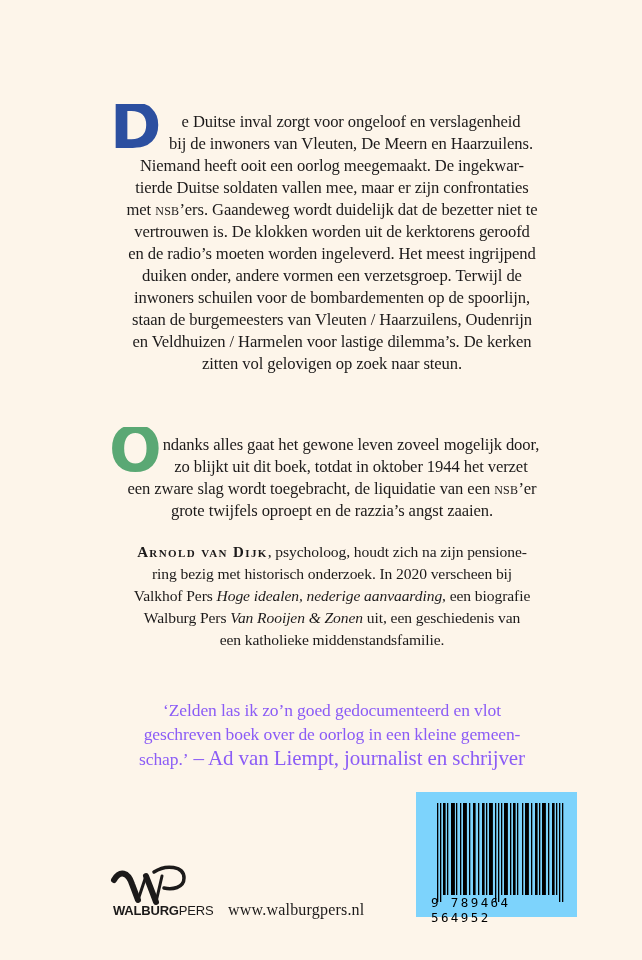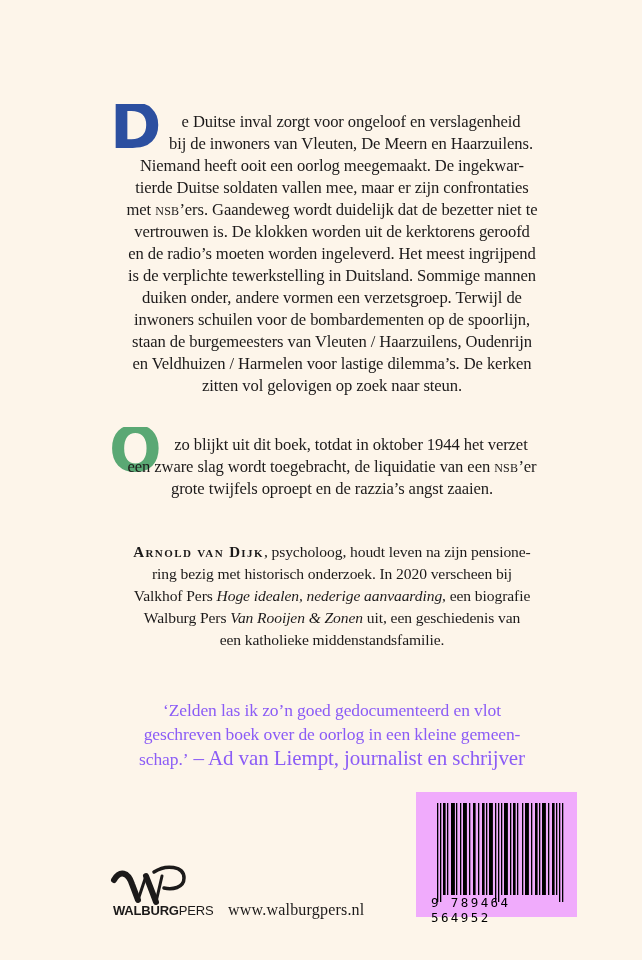--- a/index.html
+++ b/index.html
@@ -42,58 +42,58 @@
     font-family: "Liberation Sans", "DejaVu Sans", sans-serif;
     font-size: 13px; color: #1c1a1a; letter-spacing: -0.2px;
   }
   .logo-text .bold { font-weight: bold; }
   .website {
     position: absolute; left: 228px; top: 901px;
     font-size: 16px; color: #1c1a1a; letter-spacing: 0.2px;
   }
   .barcode-box {
     position: absolute; left: 416px; top: 792px;
-    width: 161px; height: 125px; background: #f0abfc;
+    width: 161px; height: 125px; background: #7dd3fc;
   }
   .barcode-box svg { position: absolute; left: 0; top: 0; }
   .isbn-digits {
     position: absolute; left: 15px; top: 103px;
     font-family: "DejaVu Sans Mono", "Liberation Mono", monospace;
     font-size: 12.5px; letter-spacing: 2.4px; color: #000;
   }
 </style>
 </head>
 <body>
 
 <div class="dropcap" style="left:110px; top:104px; color:#2c4fa0;">D</div>
 <div class="block" style="top:111px;">
   <span class="line indent">e Duitse inval zorgt voor ongeloof en verslagenheid</span>
   <span class="line indent">bij de inwoners van Vleuten, De Meern en Haarzuilens.</span>
   <span class="line">Niemand heeft ooit een oorlog meegemaakt. De ingekwar-</span>
   <span class="line">tierde Duitse soldaten vallen mee, maar er zijn confrontaties</span>
   <span class="line"><span>met </span><span class="smallcaps">nsb</span><span>’ers. Gaandeweg wordt duidelijk dat de bezetter niet te</span></span>
   <span class="line">vertrouwen is. De klokken worden uit de kerktorens geroofd</span>
   <span class="line">en de radio’s moeten worden ingeleverd. Het meest ingrijpend</span>
-  <span class="line">is de verplichte tewerkstelling in Duitsland. Sommige mannen</span>
   <span class="line">duiken onder, andere vormen een verzetsgroep. Terwijl de</span>
   <span class="line">inwoners schuilen voor de bombardementen op de spoorlijn,</span>
   <span class="line">staan de burgemeesters van Vleuten / Haarzuilens, Oudenrijn</span>
   <span class="line">en Veldhuizen / Harmelen voor lastige dilemma’s. De kerken</span>
   <span class="line">zitten vol gelovigen op zoek naar steun.</span>
 </div>
 
 <div class="dropcap" style="left:109px; top:427px; color:#5aa874;">O</div>
 <div class="block" style="top:434px;">
+  <span class="line indent">ndanks alles gaat het gewone leven zoveel mogelijk door,</span>
   <span class="line indent">zo blijkt uit dit boek, totdat in oktober 1944 het verzet</span>
   <span class="line"><span>een zware slag wordt toegebracht, de liquidatie van een </span><span class="smallcaps">nsb</span><span>’er</span></span>
   <span class="line">grote twijfels oproept en de razzia’s angst zaaien.</span>
 </div>
 
 <div class="block bio" style="top:541px;">
-  <span class="line"><span class="author-name">Arnold van Dijk</span><span>, psycholoog, houdt leven na zijn pensione-</span></span>
+  <span class="line"><span class="author-name">Arnold van Dijk</span><span>, psycholoog, houdt zich na zijn pensione-</span></span>
   <span class="line">ring bezig met historisch onderzoek. In 2020 verscheen bij</span>
   <span class="line"><span>Valkhof Pers </span><i>Hoge idealen, nederige aanvaarding</i><span>, een biografie</span></span>
   <span class="line"><span>Walburg Pers </span><i>Van Rooijen &amp; Zonen</i><span> uit, een geschiedenis van</span></span>
   <span class="line">een katholieke middenstandsfamilie.</span>
 </div>
 
 <div class="block quote" style="top:698px;">
   <span class="line">‘Zelden las ik zo’n goed gedocumenteerd en vlot</span>
   <span class="line">geschreven boek over de oorlog in een kleine gemeen-</span>
   <span class="line"><span>schap.’</span><span class="attrib"> – Ad van Liempt, journalist en schrijver</span></span>

